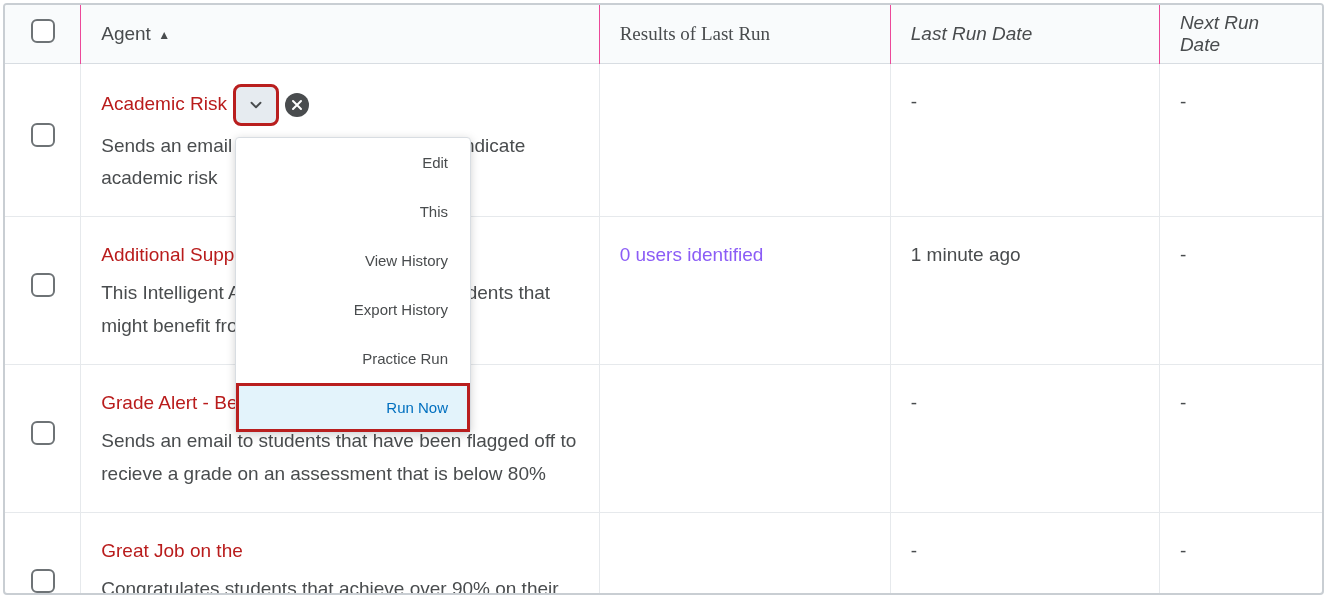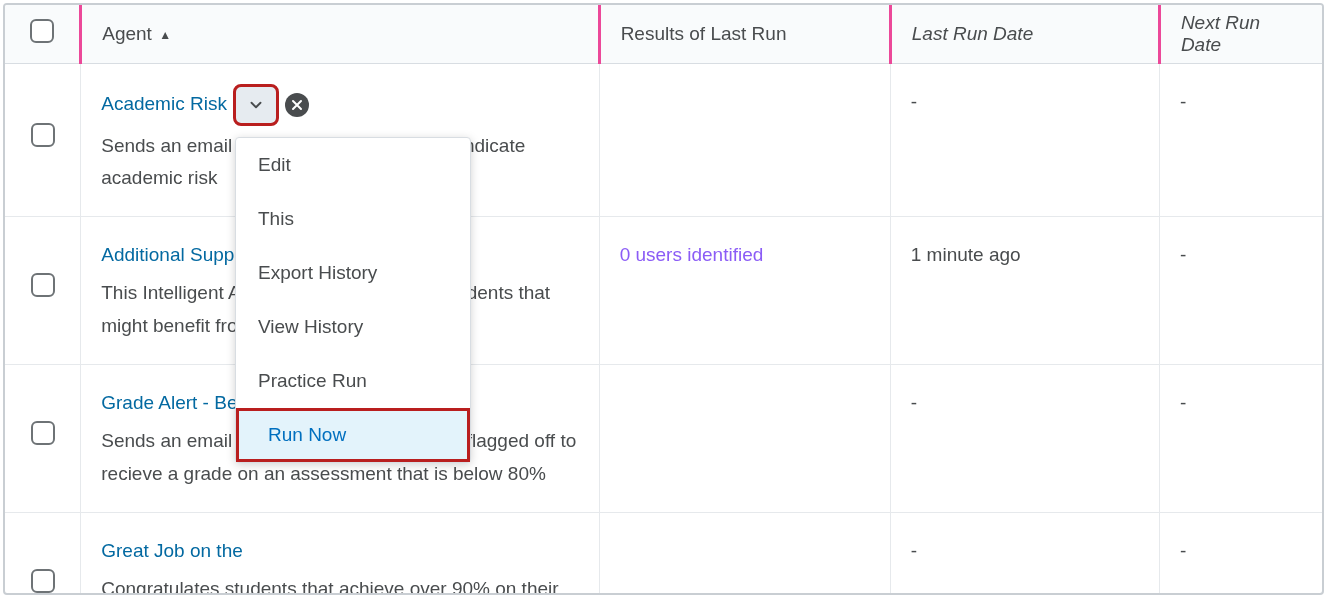--- a/index.html
+++ b/index.html
@@ -27,26 +27,26 @@
     border-bottom: 1px solid #d8dde2;
   }
   th {
     text-align: left;
     font-weight: 400;
     font-size: 19px;
     color: #494c4e;
     padding: 0 20px;
     height: 58px;
     vertical-align: middle;
-    border-right: 3px solid #ec4899;
+    border-right: 1px solid #ec4899;
   }
   th:last-child { border-right: none; }
   th.col-check { width: 76px; padding: 0; text-align: center; }
   th.col-agent { width: 520px; }
-  th.col-results { width: 292px; }
+  th.col-results { width: 292px; font-family: Liberation Serif, serif; }
   th.col-last { width: 270px; font-style: italic; }
   th.col-next { width: 163px; font-style: italic; }
   .sort-arrow {
     display: inline-block;
     font-size: 12px;
     margin-left: 2px;
     vertical-align: 1px;
   }
   tbody td {
     vertical-align: top;
@@ -74,21 +74,21 @@
     background: #fff;
     cursor: pointer;
   }
   .agent-line {
     display: flex;
     align-items: center;
     gap: 8px;
     margin-bottom: 6px;
   }
   .agent-link {
-    color: #0369a1;
+    color: #b91c1c;
     text-decoration: none;
     font-size: 19px;
     cursor: pointer;
   }
   .chevron-btn {
     display: inline-flex;
     align-items: center;
     justify-content: center;
     width: 42px;
     height: 38px;
@@ -129,23 +129,24 @@
     top: 132px;
     width: 236px;
     background: #fff;
     border: 1px solid #d8dde2;
     box-shadow: 0 2px 10px rgba(0,0,0,0.18);
     border-radius: 4px;
     z-index: 10;
   }
   .dropdown-item {
     padding: 16px 22px;
-    font-size: 19px;
-    color: #494c4e;
-    cursor: pointer;
+    font-size: 15px;
+    color: #494c4e;
+    cursor: pointer;
+    text-align: right;
   }
   .dropdown-item.active {
     background: #e3f3fb;
     color: #006fbf;
     outline: 3px solid #b91e1e;
     outline-offset: -3px;
     padding-left: 32px;
   }
 </style>
 </head>
@@ -245,18 +246,18 @@
         <td class="col-results"></td>
         <td class="col-last">-</td>
         <td class="col-next">-</td>
       </tr>
     </tbody>
   </table>
 
   <div class="dropdown">
     <div class="dropdown-item">Edit</div>
     <div class="dropdown-item">This</div>
+    <div class="dropdown-item">View History</div>
     <div class="dropdown-item">Export History</div>
-    <div class="dropdown-item">View History</div>
     <div class="dropdown-item">Practice Run</div>
     <div class="dropdown-item active">Run Now</div>
   </div>
 </div>
 
 </body></html>

